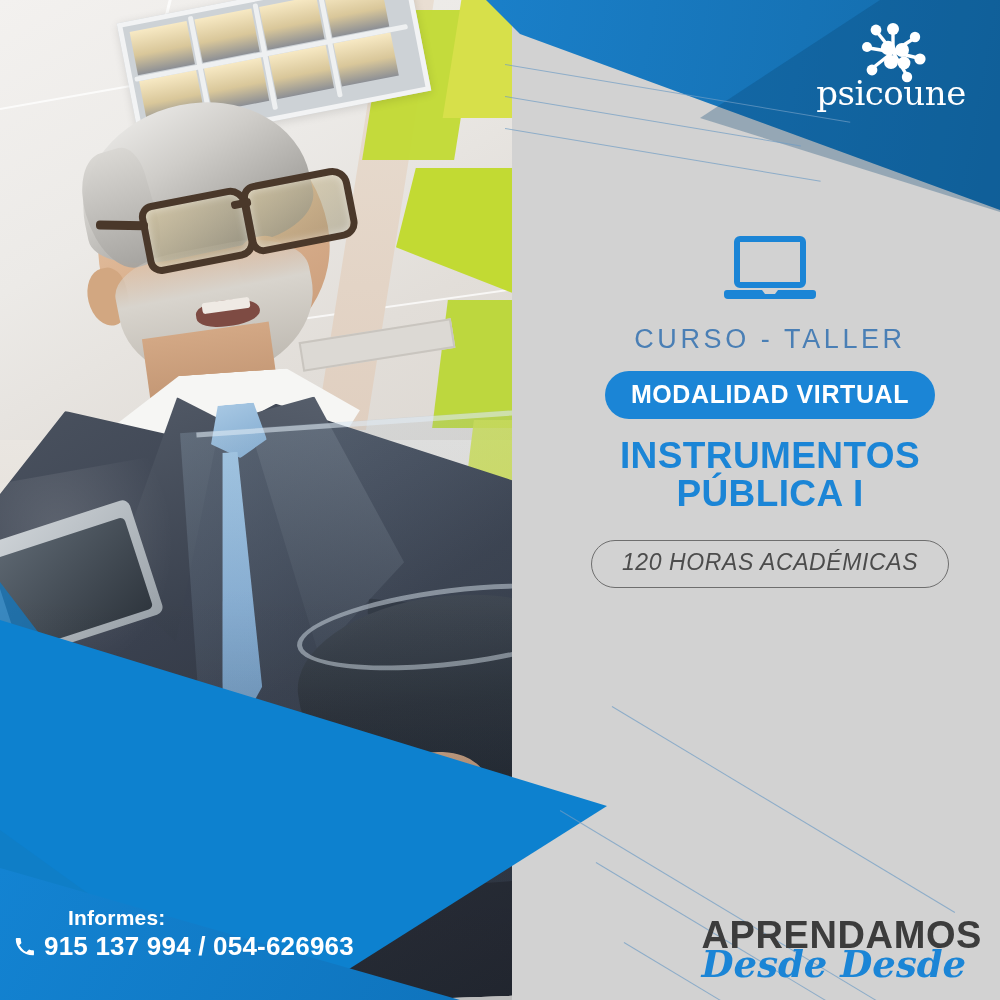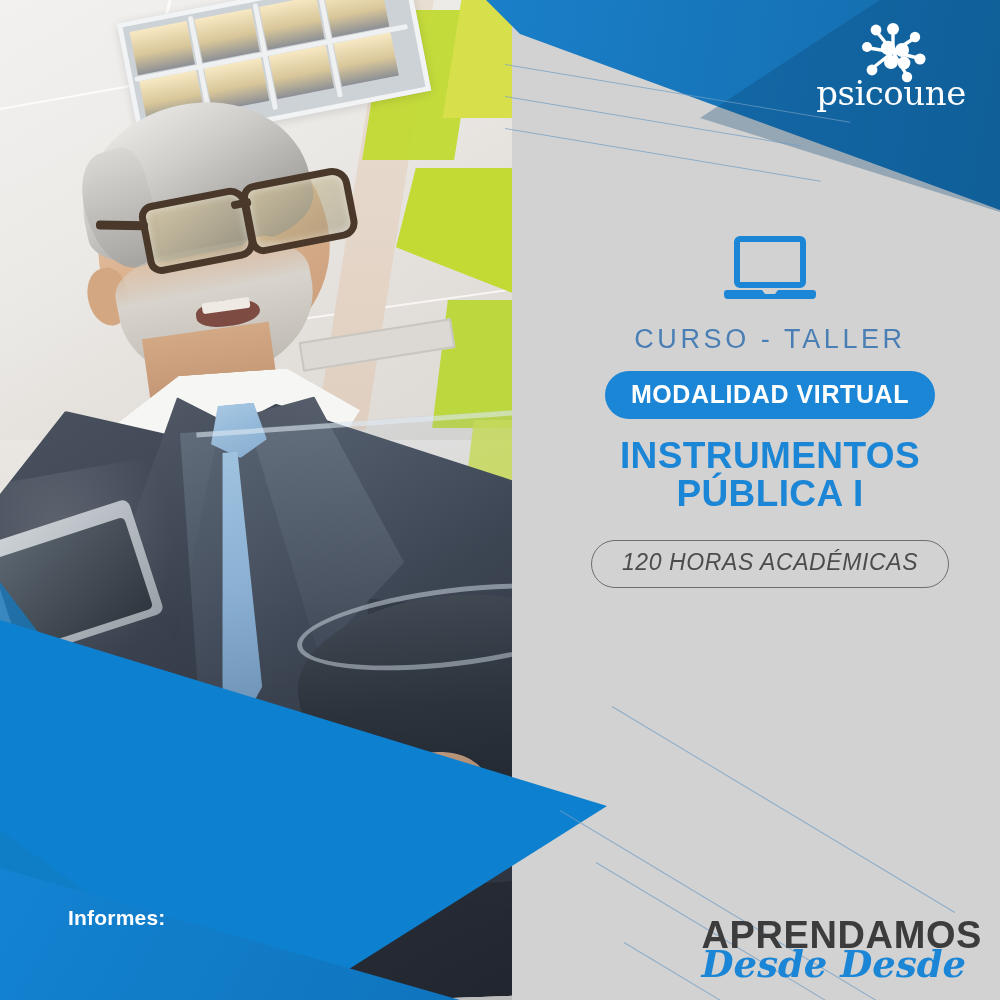--- a/index.html
+++ b/index.html
@@ -444,20 +444,26 @@
     <div class="title">
       <span class="t-blue">INSTRUMENTOS</span>
       <span class="t-blue">PÚBLICA I</span>
     </div>
 
     <div class="hours">120 HORAS ACADÉMICAS</div>
   </div>
 
   <div class="informes">Informes:</div>
 
+  <div class="phone-row">
+    <svg class="phone-icon" viewBox="0 0 24 24">
+      <path fill="#ffffff" d="M6.6 10.8c1.7 3.3 4.3 5.9 7.6 7.6l2.5-2.5c.3-.3.8-.4 1.2-.3 1.2.4 2.5.6 3.9.6.6 0 1 .5 1 1V21c0 .6-.4 1-1 1C10.3 22 2 13.7 2 3.4c0-.6.5-1 1-1h3.8c.6 0 1 .4 1 1 0 1.3.2 2.6.6 3.9.1.4 0 .9-.3 1.2l-2.5 2.3z"></path>
+    </svg>
+    <span>915 137 994 / 054-626963</span>
+  </div>
 
 
   <div class="tagline">
     <span class="tag-1">APRENDAMOS</span>
     <span class="tag-2">Desde Desde</span>
   </div>
 
 </div>
 
 </body></html>

